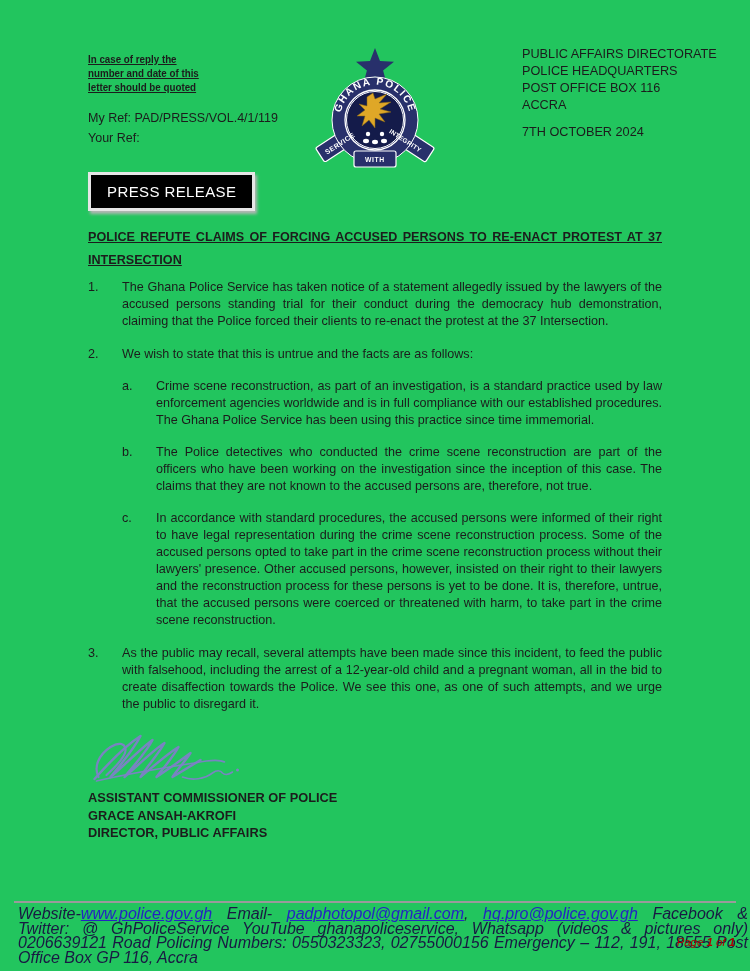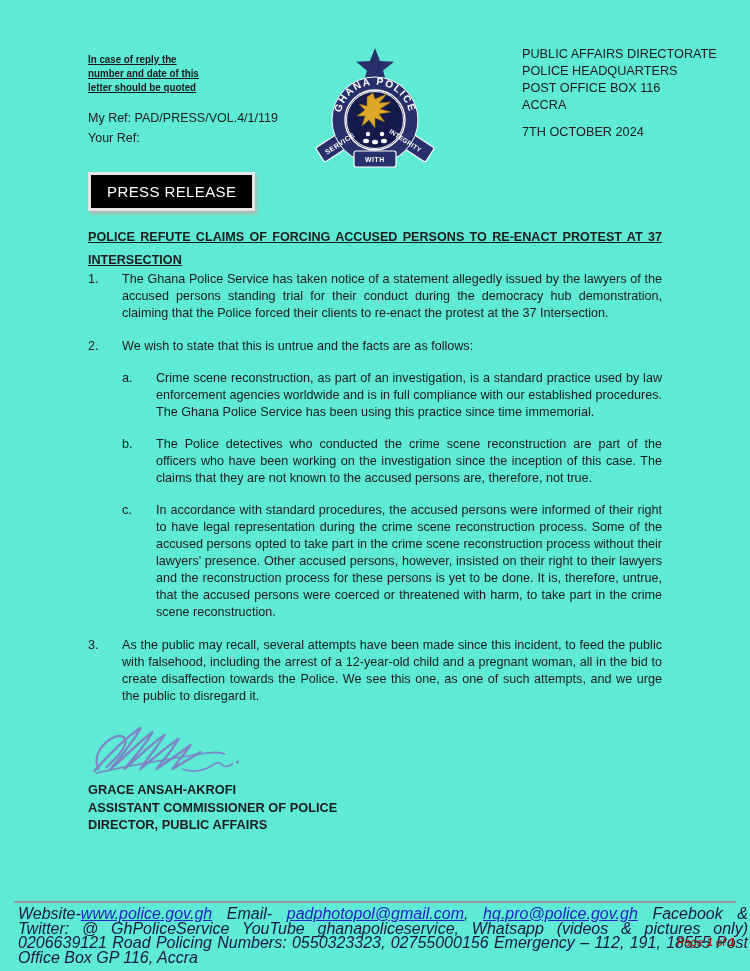--- a/index.html
+++ b/index.html
@@ -1,31 +1,31 @@
 <!DOCTYPE html>
 <html><head>
 <meta charset="utf-8">
 <style>
   html,body{margin:0;padding:0;background:#fff;}
   .page{
-    position:relative;width:750px;height:971px;background:#5eead4;overflow:hidden;
+    position:relative;width:750px;height:971px;background:#22c55e;overflow:hidden;
     font-family:"Liberation Sans",sans-serif;color:#1c1c1c;
     --navy:#28306b;--navy-dark:#141b4a;--gold:#dfa727;--link:#2424c2;--red:#b00000;--ink:#7d81c6;--footer:#191943;
   }
   .note{position:absolute;left:88px;top:52px;font-size:11.5px;line-height:14px;font-weight:bold;
         text-decoration:underline;transform:scaleX(.85);transform-origin:0 0;white-space:nowrap;}
   .myref{position:absolute;left:88px;top:111px;font-size:12.5px;}
   .yourref{position:absolute;left:88px;top:131px;font-size:12.5px;}
   .press{position:absolute;left:88px;top:172px;background:#000;color:#fff;font-weight:normal;font-size:15px;
          padding:8px 16px;border:3px solid #e6e6e6;box-shadow:2px 3px 3px #b5b5b5;letter-spacing:.4px;}
   .logo{position:absolute;left:309px;top:44px;}
   .addr{position:absolute;left:522px;top:46px;font-weight:normal;font-size:12.7px;line-height:17px;white-space:nowrap;}
   .addr .date{margin-top:10px;}
   .main{position:absolute;left:88px;top:226px;width:574px;font-size:12.6px;line-height:17px;text-align:justify;}
-  .title{font-weight:bold;text-decoration:underline;line-height:22.5px;margin-bottom:0;}
+  .title{font-weight:bold;text-decoration:underline;line-height:22.5px;margin-bottom:8px;}
   .item{display:flex;margin-bottom:16px;}
   .item.sub{margin:15px 0 0 0;}
   .num{flex:0 0 34px;width:34px;}
   .txt{flex:1;}
   .sig{margin:4px 0 2px 0;display:block;}
   .signame{font-weight:bold;font-size:12.8px;line-height:17.5px;}
   .footline{position:absolute;left:14px;right:14px;top:901px;border-top:2px solid #9a9a9a;}
   .footer{position:absolute;left:18px;right:2px;top:907px;font-size:16px;line-height:14.6px;
           font-style:italic;text-align:justify;color:var(--footer);}
   .flink{color:var(--link);text-decoration:underline;cursor:pointer;}
@@ -128,22 +128,22 @@
 
     <svg class="sig" width="155" height="58" viewBox="0 0 150 58">
       <path class="sigstroke" stroke-width="2.2" d="M8 48 C3 38 8 26 20 18 C28 13 34 14 35 20 C36 26 27 36 16 46"></path>
       <path class="sigstroke" stroke-width="2.4" d="M4 50 C20 32 36 16 50 7 C44 19 30 36 20 48 C34 36 52 18 62 11 C56 23 42 38 34 48 C48 36 64 20 74 14 C68 25 56 38 50 48 C62 38 78 24 88 18 C82 29 72 40 66 48 C78 40 92 30 100 24 C94 33 86 42 82 48 C92 42 102 36 110 31"></path>
       <path class="sigstroke" stroke-width="1.6" d="M6 52 C40 44 78 38 116 32 C124 31 130 31 134 33"></path>
       <path class="sigstroke" stroke-width="1.6" d="M92 48 C102 52 114 50 122 44 C126 41 130 41 132 44 C134 46 138 46 142 43"></path>
       <circle cx="147" cy="41" r="1.5" fill="var(--ink)"></circle>
     </svg>
 
     <div class="signame">
+      <div>ASSISTANT COMMISSIONER OF POLICE</div>
       <div>GRACE ANSAH-AKROFI</div>
-      <div>ASSISTANT COMMISSIONER OF POLICE</div>
       <div>DIRECTOR, PUBLIC AFFAIRS</div>
     </div>
   </div>
 
   <div class="footline"></div>
   <div class="footer"><span>Website-</span><a class="flink" href="#">www.police.gov.gh</a><span> Email- </span><a class="flink" href="#">padphotopol@gmail.com</a><span>, </span><a class="flink" href="#">hq.pro@police.gov.gh</a><span> Facebook &amp; Twitter: @ GhPoliceService YouTube ghanapoliceservice, Whatsapp (videos &amp; pictures only) 0206639121 Road Policing Numbers: 0550323323, 02755000156 Emergency – 112, 191, 18555 Post Office Box GP 116, Accra</span></div>
   <div class="pageind"><span>Page </span><b>1</b><span> of </span><b>1</b></div>
 
 </div>
 

